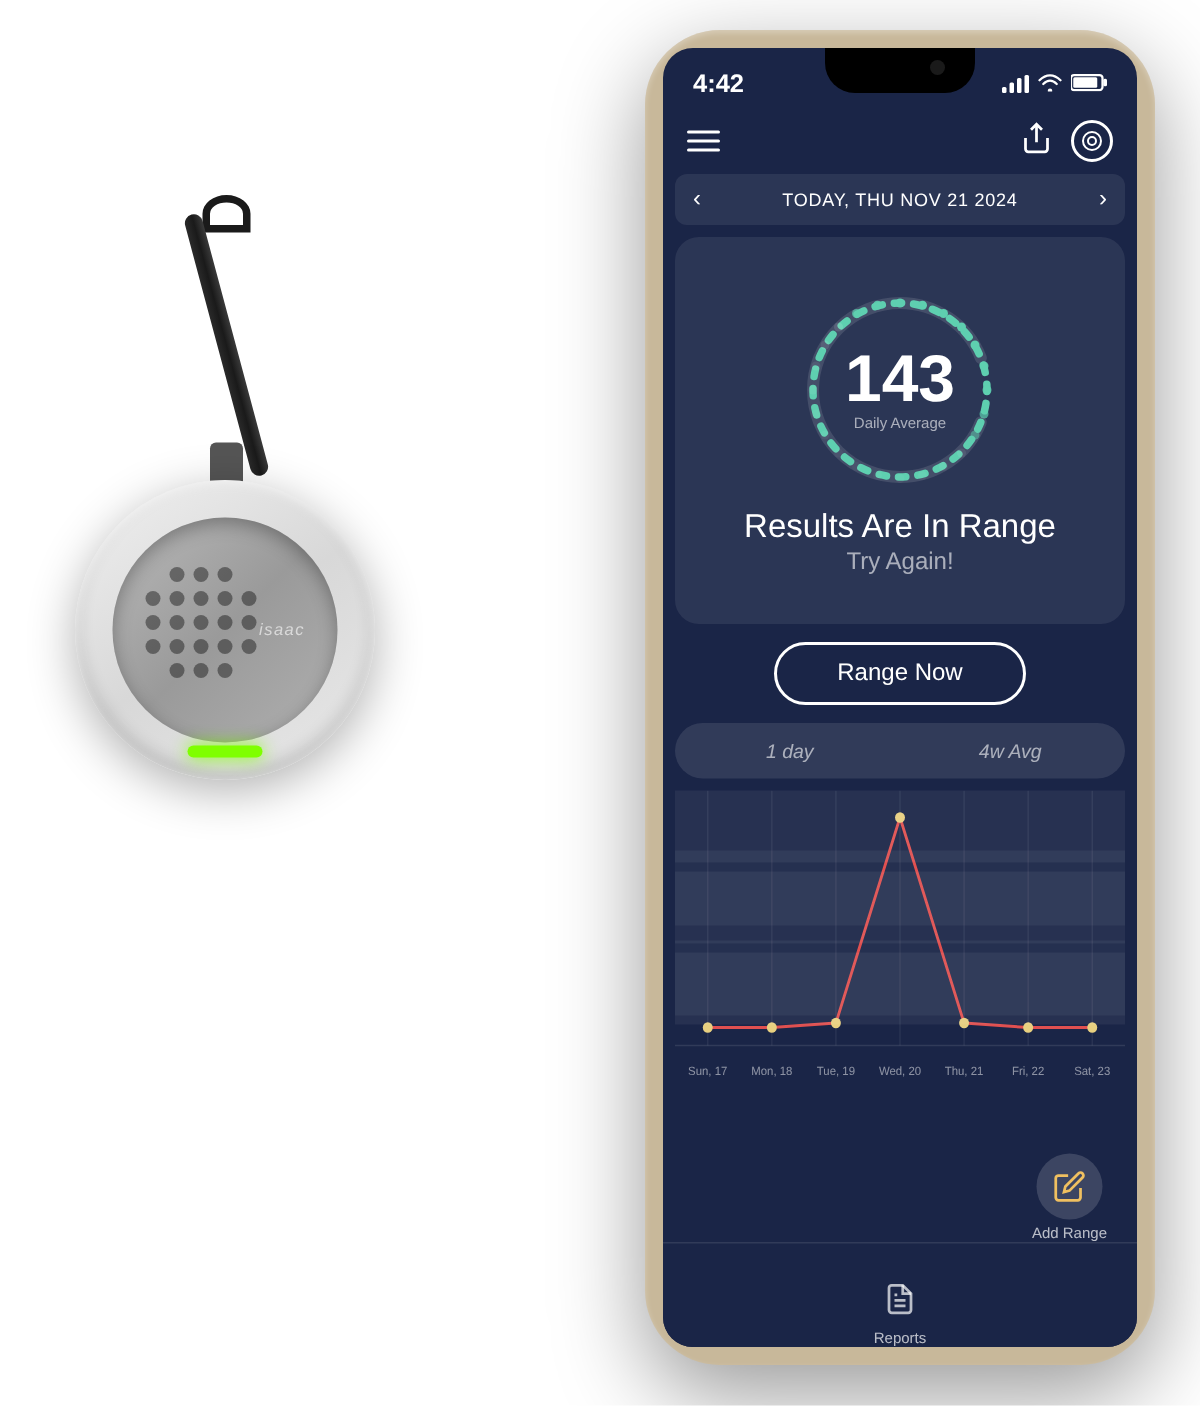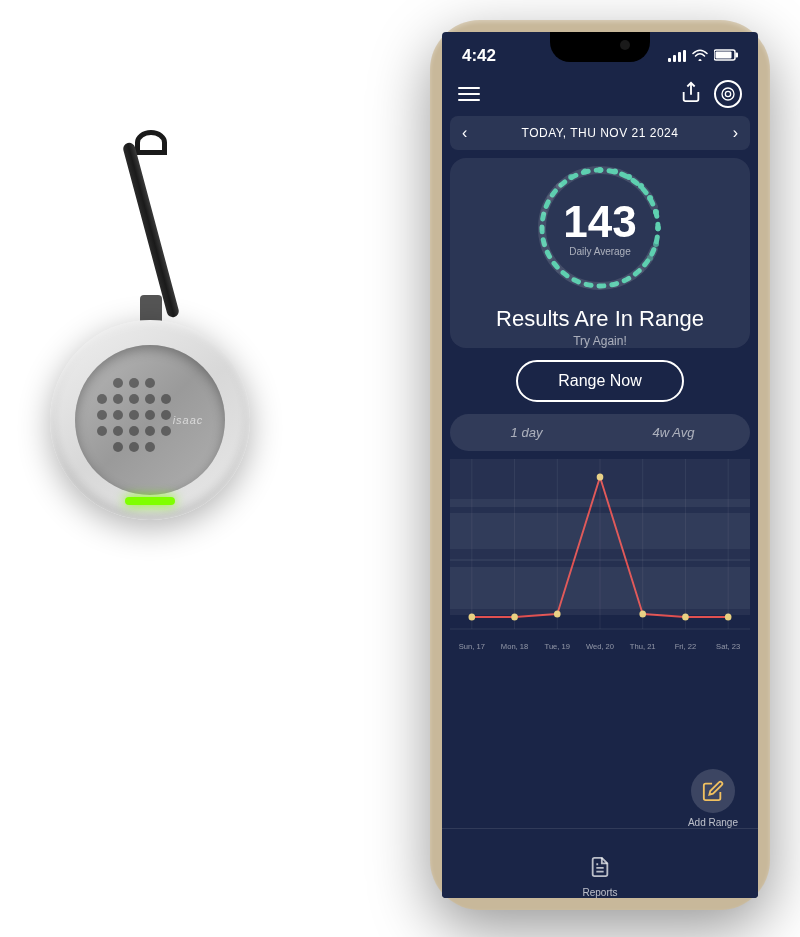--- a/index.html
+++ b/index.html
@@ -141,21 +141,21 @@
       border-radius: 50px;
       box-shadow: 
         0 20px 60px rgba(0,0,0,0.4),
         inset 0 2px 4px rgba(255,255,255,0.3);
       padding: 12px;
     }
     .phone-screen {
       width: 100%;
       height: 100%;
       background: #1a2547;
-      border-radius: 4px;
+      border-radius: 20px;
       overflow: hidden;
       position: relative;
     }
 
     
     .status-bar {
       display: flex;
       justify-content: space-between;
       align-items: center;
       padding: 14px 20px 6px;
@@ -260,21 +260,21 @@
       font-size: 12px;
       font-weight: 500;
       letter-spacing: 0.5px;
     }
 
     
     .gauge-card {
       background: rgba(255,255,255,0.08);
       margin: 0 8px 12px;
       border-radius: 16px;
-      padding: 0;
+      padding: 32px;
       display: flex;
       flex-direction: column;
       align-items: center;
     }
     .gauge-container {
       position: relative;
       width: 140px;
       height: 140px;
       margin-bottom: 8px;
     }
@@ -300,21 +300,21 @@
       color: rgba(255,255,255,0.6);
       margin-top: 2px;
     }
     .result-title {
       font-size: 22px;
       font-weight: 400;
       color: white;
       margin-bottom: 2px;
     }
     .result-subtitle {
-      font-size: 12px;
+      font-size: 16px;
       color: rgba(255,255,255,0.6);
     }
 
     
     .test-now-btn {
       margin: 0 8px 12px;
       display: flex;
       justify-content: center;
     }
     .test-now-inner {

